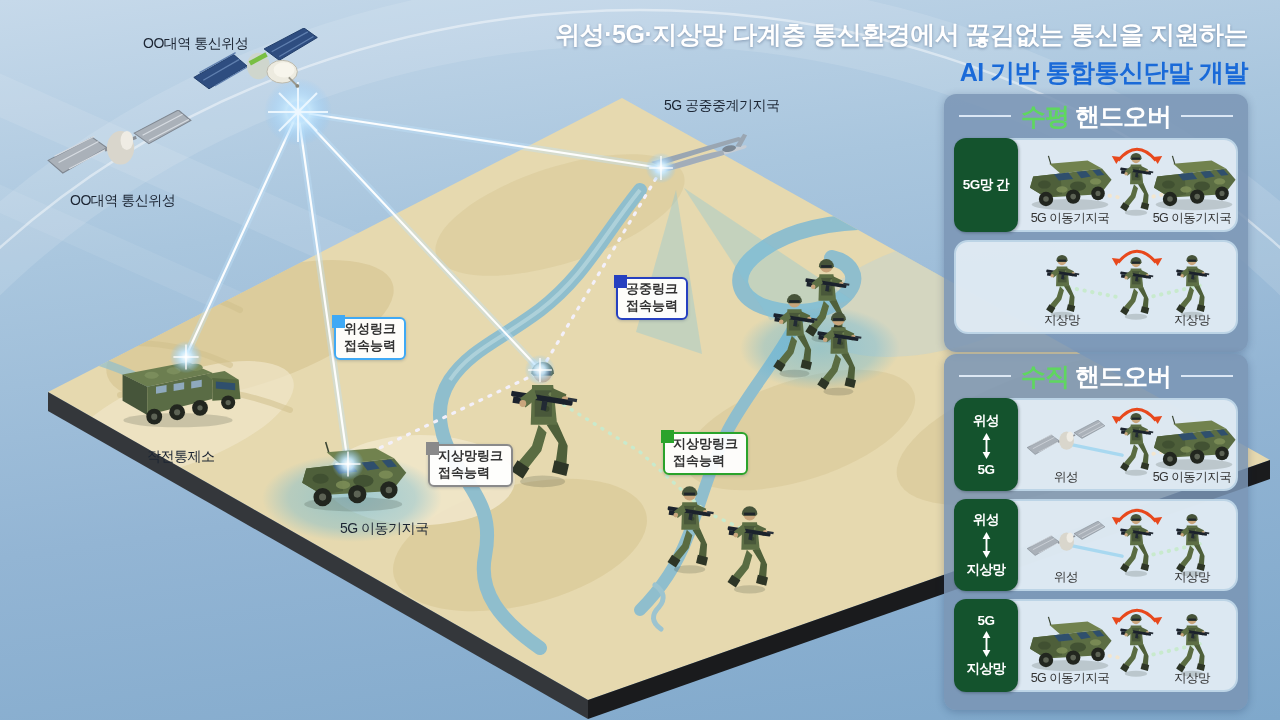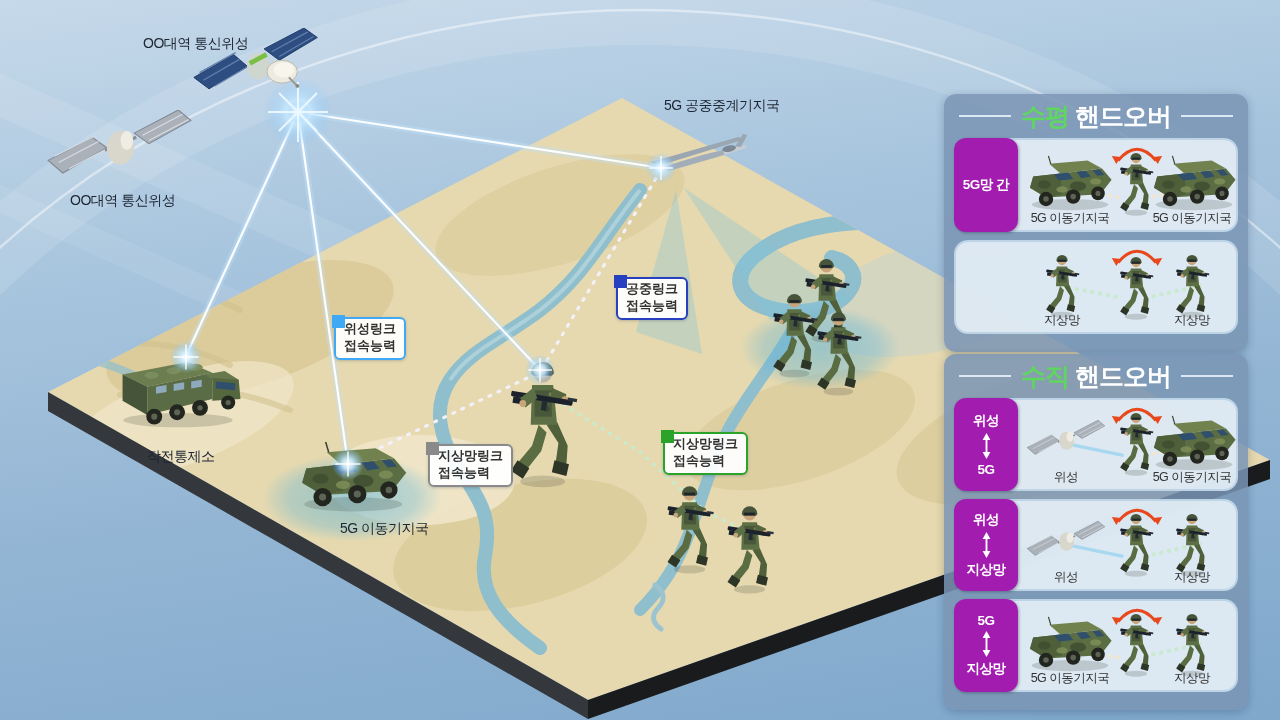--- a/index.html
+++ b/index.html
@@ -25,21 +25,21 @@
   
   .panel{position:absolute;left:944px;width:304px;border-radius:12px;
          background:rgba(122,149,180,.86);box-shadow:0 2px 8px rgba(10,30,70,.three 25);
          box-shadow:0 2px 8px rgba(10,30,70,.25);display:flex;flex-direction:column;padding-bottom:10px;}
   .phead{flex:0 0 44px;display:flex;align-items:center;justify-content:center;gap:10px;
          font-size:25px;font-weight:bold;color:#fff;letter-spacing:-1px;}
   .phead .accent{color:var(--panel_title_accent,#5fd75f);}
   .pline{width:52px;height:0;border-top:2.5px solid rgba(235,245,255,.85);}
   .hrow{position:relative;flex:1;margin:0 10px 8px;background:rgba(226,236,244,.95);
         border:2px solid #bcd4e6;border-radius:14px;}
-  .rbadge{position:absolute;left:-2px;top:-2px;bottom:-2px;width:64px;background:#a21caf;border-radius:12px;
+  .rbadge{position:absolute;left:-2px;top:-2px;bottom:-2px;width:64px;background:#14532d;border-radius:12px;
           display:flex;flex-direction:column;align-items:center;justify-content:center;gap:3px;
           color:#fff;font-size:13.5px;font-weight:bold;text-align:center;letter-spacing:-0.5px;
           box-shadow:1px 1px 3px rgba(20,30,40,.35);}
   .rc{position:absolute;left:64px;right:0;top:0;bottom:0;}
   .rc .ic{position:absolute;}
   .caption{position:absolute;bottom:3px;width:100px;text-align:center;font-size:12.5px;color:#333;
            white-space:nowrap;letter-spacing:-0.5px;}
   .cap-left{left:0;}
   .cap-right{left:122px;}
   .links{position:absolute;inset:0;width:100%;height:100%;}
@@ -278,20 +278,24 @@
     <use href="#sym-drone" width="140" height="70" transform="translate(648,126) scale(0.78)"></use>
 
     <g>
       <use href="#sym-flare" width="36" height="36" x="168" y="339"></use>
       <use href="#sym-flare" width="36" height="36" x="330" y="446"></use>
       <use href="#sym-flare" width="34" height="34" x="523" y="353"></use>
       <use href="#sym-flare" width="34" height="34" x="644" y="151"></use>
     </g>
   </svg>
 
+  <div class="title">
+    <div class="t1">위성·5G·지상망 다계층 통신환경에서 끊김없는 통신을 지원하는</div>
+    <div class="t2">AI 기반 통합통신단말 개발</div>
+  </div>
 
   <div class="maplabel" style="left:143px;top:35px;">OO대역 통신위성</div>
   <div class="maplabel" style="left:70px;top:192px;">OO대역 통신위성</div>
   <div class="maplabel" style="left:664px;top:97px;">5G 공중중계기지국</div>
   <div class="maplabel" style="left:147px;top:448px;">작전통제소</div>
   <div class="maplabel" style="left:340px;top:520px;">5G 이동기지국</div>
 
   <div class="cap" style="left:334px;top:317px;border-color:var(--label_satellite,#3fa9f5);">
     <span class="marker" style="background:var(--label_satellite,#3fa9f5);"></span>
     <span class="l1">위성링크</span>

